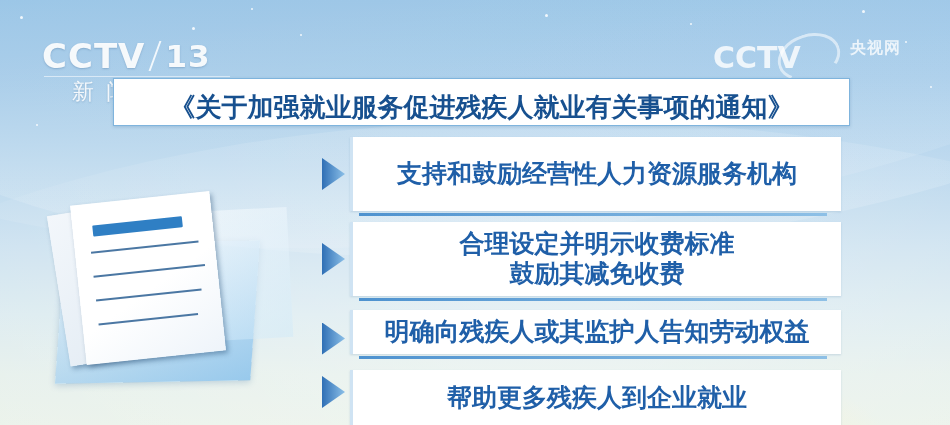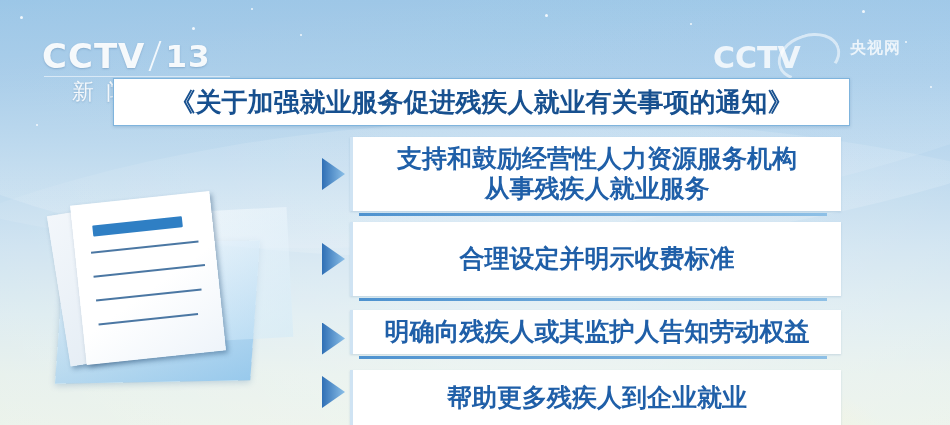--- a/index.html
+++ b/index.html
@@ -128,21 +128,21 @@
   .doc-line{
     position:absolute;left:16px;height:2px;background:#2b5f93;opacity:.85;
   }
 
   
   .title-box{
     position:absolute;left:113px;top:78px;width:735px;height:46px;
     background:#ffffff;
     border:1px solid #7fb4dd;
     box-shadow:0 1px 3px rgba(60,110,160,.25);
-    display:flex;align-items:center;justify-content:center;
+    display:flex;align-items:flex-end;justify-content:center;
   }
   .title-text{
     font-size:26px;font-weight:bold;color:#17508f;letter-spacing:0px;
     white-space:nowrap;
   }
 
   
   .row{position:absolute;left:322px;}
   .row .tri-grad{
     position:absolute;left:0;top:50%;transform:translateY(-50%);
@@ -222,28 +222,28 @@
   </div>
 
   <div class="title-box">
     <span class="title-text">《关于加强就业服务促进残疾人就业有关事项的通知》</span>
   </div>
 
   <div class="row" style="top:137px;width:520px;height:74px;">
     <div class="tri-grad"></div>
     <div class="panel" style="width:488px;height:74px;">
       <div class="panel-line">支持和鼓励经营性人力资源服务机构</div>
-      <div class="panel-line">从事残疾人就业服务</div>
     </div>
   </div>
 
   <div class="row" style="top:222px;width:520px;height:74px;padding-left:6px;">
     <div class="tri-grad"></div>
     <div class="panel" style="width:488px;height:74px;">
       <div class="panel-line">合理设定并明示收费标准</div>
+      <div class="panel-line">鼓励其减免收费</div>
     </div>
   </div>
 
   <div class="row" style="top:310px;width:520px;height:57px;">
     <div class="tri-grad"></div>
     <div class="panel" style="width:488px;height:44px;">
       <div class="panel-line">明确向残疾人或其监护人告知劳动权益</div>
     </div>
   </div>
 

